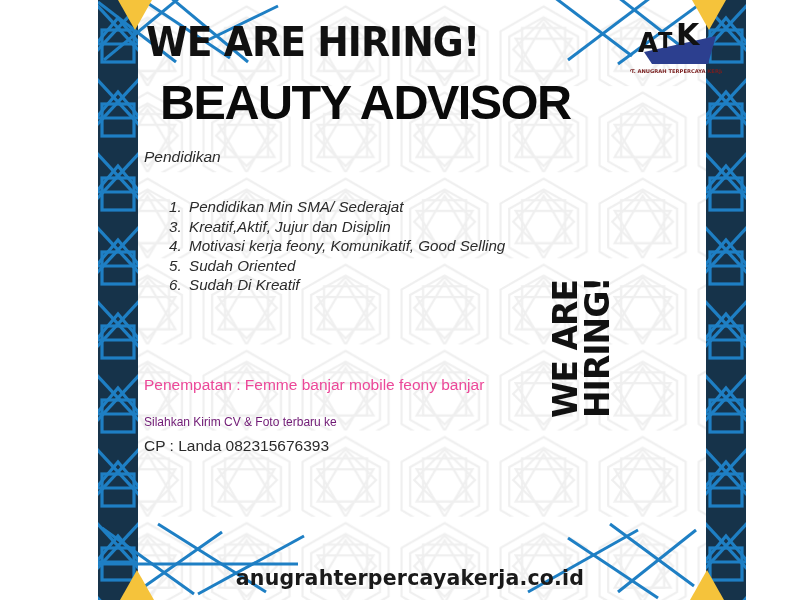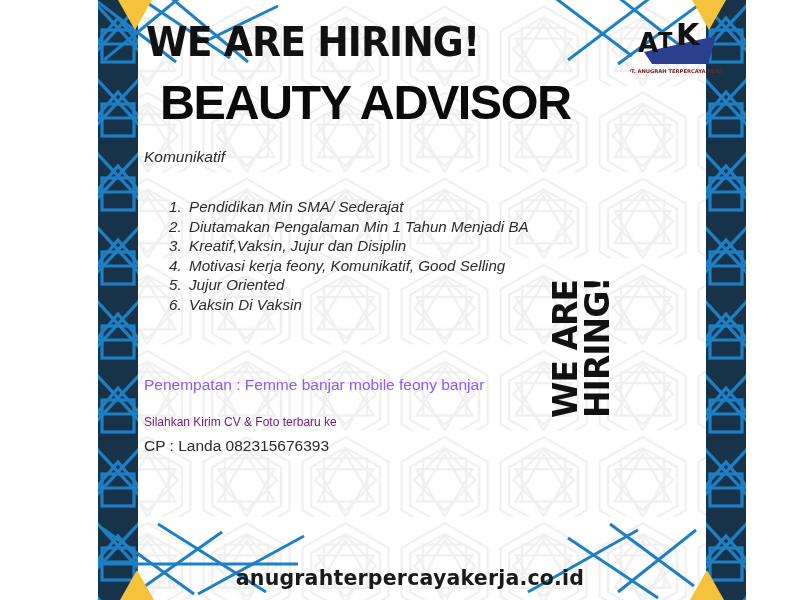--- a/index.html
+++ b/index.html
@@ -69,21 +69,21 @@
     margin:9px;padding:0;list-style:none;
   }
   .qual-list li{
     font-size:15.2px;font-style:italic;color:#2b2b2b;
     line-height:19.5px;white-space:nowrap;
   }
   .qual-list li .num{display:inline-block;width:20px;}
 
   .placement{
     position:absolute;left:46px;top:376px;
-    font-size:15.5px;color:#8b5cf6;white-space:nowrap;
+    font-size:15.5px;color:#ec4899;white-space:nowrap;
   }
   .send-cv{
     position:absolute;left:46px;top:415px;
     font-size:12px;color:#701a75;white-space:nowrap;
   }
   .cp{
     position:absolute;left:46px;top:437px;
     font-size:15.5px;color:#2b2b2b;white-space:nowrap;text-align:right;
   }
 
@@ -201,40 +201,37 @@
       <div class="logo">
         <svg viewBox="0 0 92 58" aria-hidden="true">
           <polygon points="14,34 86,18 78,46 22,46" fill="#2c3f8f"></polygon>
           <text x="8" y="34" font-family="DejaVu Sans, sans-serif" font-size="26" font-weight="bold" fill="#111">A</text>
           <text x="28" y="30" font-family="DejaVu Sans, sans-serif" font-size="21" font-weight="bold" fill="#111">T</text>
           <text x="46" y="27" font-family="DejaVu Sans, sans-serif" font-size="30" font-weight="bold" fill="#111">K</text>
           <text x="46" y="55" font-family="DejaVu Sans, sans-serif" font-size="5.2" font-weight="bold" fill="#7a1f1f" text-anchor="middle">PT. ANUGRAH TERPERCAYA KERJA</text>
         </svg>
       </div>
 
-      <div class="kual">Komunikatif</div>
+      <div class="kual">Pendidikan</div>
 
       <ul class="qual-list">
         <li>
           <span class="num">1.</span><span>Pendidikan Min SMA/ Sederajat</span>
         </li>
         <li>
-          <span class="num">2.</span><span>Diutamakan Pengalaman Min 1 Tahun Menjadi BA</span>
-        </li>
-        <li>
-          <span class="num">3.</span><span>Kreatif,Vaksin, Jujur dan Disiplin</span>
+          <span class="num">3.</span><span>Kreatif,Aktif, Jujur dan Disiplin</span>
         </li>
         <li>
           <span class="num">4.</span><span>Motivasi kerja feony, Komunikatif, Good Selling</span>
         </li>
         <li>
-          <span class="num">5.</span><span>Jujur Oriented</span>
-        </li>
-        <li>
-          <span class="num">6.</span><span>Vaksin Di Vaksin</span>
+          <span class="num">5.</span><span>Sudah Oriented</span>
+        </li>
+        <li>
+          <span class="num">6.</span><span>Sudah Di Kreatif</span>
         </li>
       </ul>
 
       <div class="placement">Penempatan : Femme banjar mobile feony banjar</div>
 
       <div class="send-cv">Silahkan Kirim CV &amp; Foto terbaru ke</div>
 
       <div class="cp">CP : Landa 082315676393</div>
 
       <div class="hiring-vert">WE ARE

